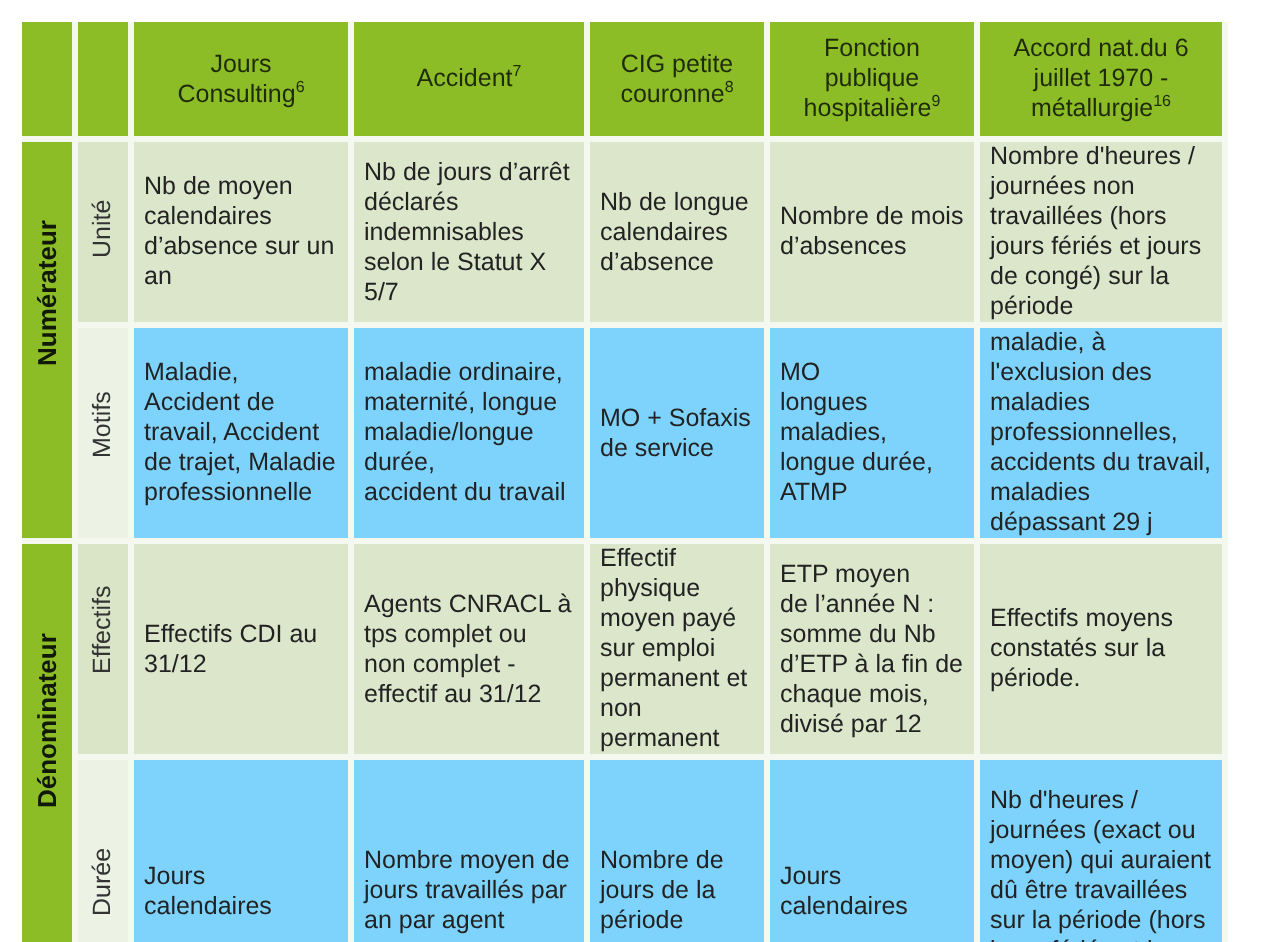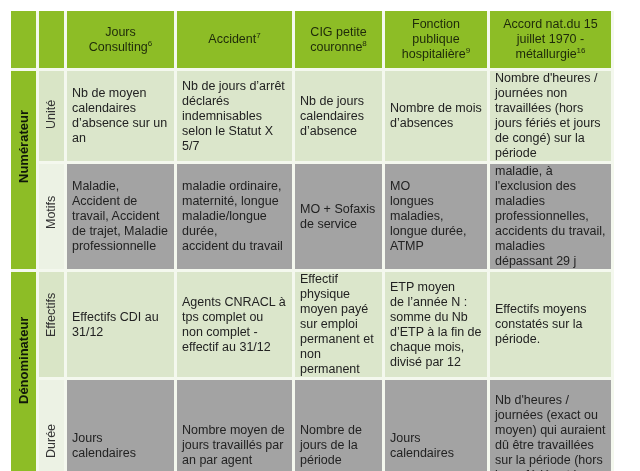--- a/index.html
+++ b/index.html
@@ -7,21 +7,21 @@
            font-family:"Liberation Sans", sans-serif; color:#222; }
     table.grid { position:absolute; left:11px; top:11px; border-collapse:separate;
                  border-spacing:0; table-layout:fixed; width:603px; }
     .grid td, .grid th { border-right:3px solid #f4f8ee; border-bottom:3px solid #f4f8ee;
                          padding:0 5px; font-size:12.5px; line-height:15px; vertical-align:middle;
                          font-weight:normal; text-align:left; }
     .grid th { background:#8dbd26; color:#1e2a0a; text-align:center; height:57px; }
     .grid td.group { background:#8dbd26; width:22px; padding:0; }
     .grid td.sub { background:#d9e5c6; width:22px; padding:0; }
     .grid tr.r-light td.cell { background:#dbe6cb; }
-    .grid tr.r-pale td.cell { background:#a3a3a3;margin-top:16px; }
+    .grid tr.r-pale td.cell { background:#7dd3fc;margin-top:16px; }
     .grid tr.r-pale td.sub { background:#ecf2e4; }
     .vert { display:block; transform:rotate(-90deg); white-space:nowrap; text-align:center; }
     .group .vert { font-weight:bold; font-size:13px; color:#10180a; }
     .sub .vert { font-size:12.5px; color:#333; }
     sup { font-size:8px; vertical-align:super; line-height:0; }
     .pre { white-space:pre-line; }
   </style>
 </head>
 <body>
 
@@ -36,33 +36,33 @@
       <col style="width:124px">
   </colgroup>
   <tbody>
       <tr>
     <th></th>
     <th></th>
     <th><span>Jours Consulting</span><sup>6</sup></th>
     <th><span>Accident</span><sup>7</sup></th>
     <th><span>CIG petite couronne</span><sup>8</sup></th>
     <th><span>Fonction publique hospitalière</span><sup>9</sup></th>
-    <th><span>Accord nat.du 15 juillet 1970 - métallurgie</span><sup>16</sup></th>
+    <th><span>Accord nat.du 6 juillet 1970 - métallurgie</span><sup>16</sup></th>
   </tr>
 
   <tr class="r-light" style="height:66px">
     <td class="group" rowspan="2">
           <span class="vert">Numérateur</span>
         </td>
     <td class="sub">
           <span class="vert">Unité</span>
         </td>
     <td class="cell pre">Nb de moyen calendaires d’absence sur un an</td>
     <td class="cell pre">Nb de jours d’arrêt déclarés indemnisables selon le Statut X 5/7</td>
-    <td class="cell pre">Nb de jours calendaires d’absence</td>
+    <td class="cell pre">Nb de longue calendaires d’absence</td>
     <td class="cell pre">Nombre de mois d’absences</td>
     <td class="cell pre">Nombre d'heures / journées non travaillées (hors jours fériés et jours de congé) sur la période</td>
   </tr>
   <tr class="r-pale" style="height:85px">
     <td class="sub">
           <span class="vert">Motifs</span>
         </td>
     <td class="cell pre">Maladie, Accident de travail, Accident de trajet, Maladie professionnelle</td>
     <td class="cell pre">maladie ordinaire, maternité, longue maladie/longue durée,
 accident du travail</td>

